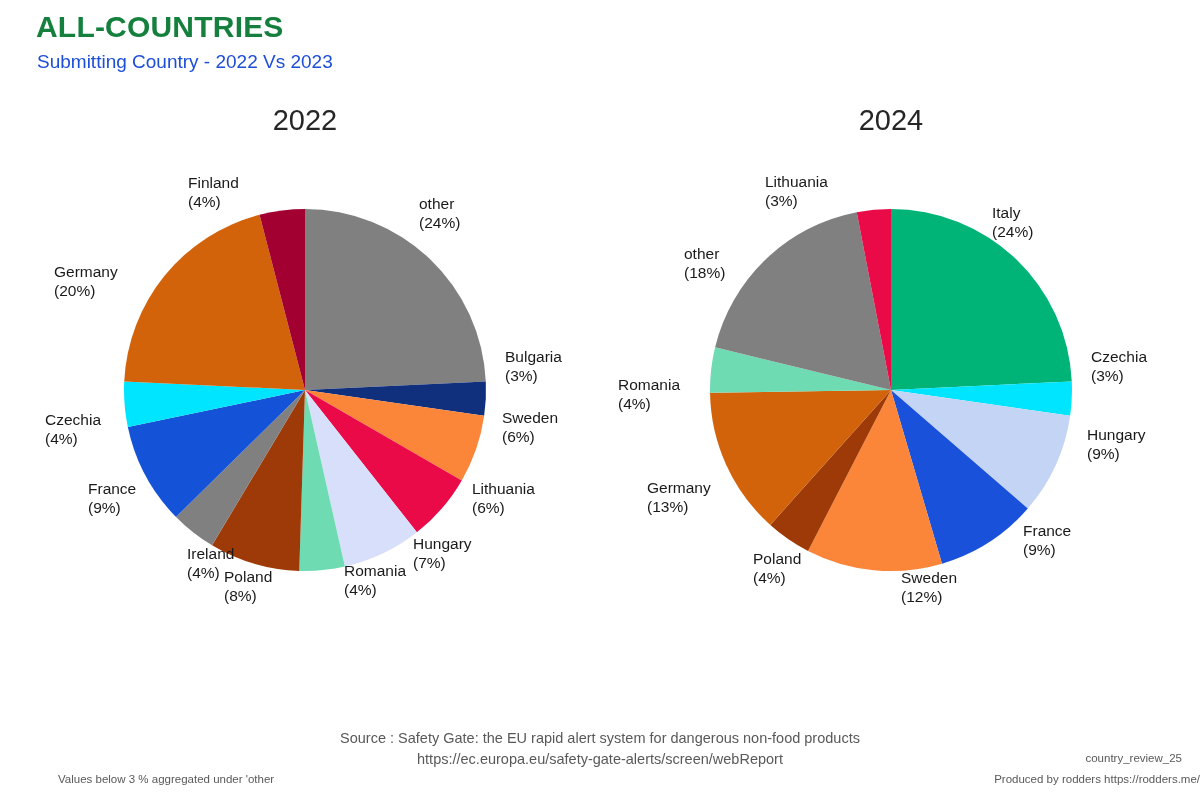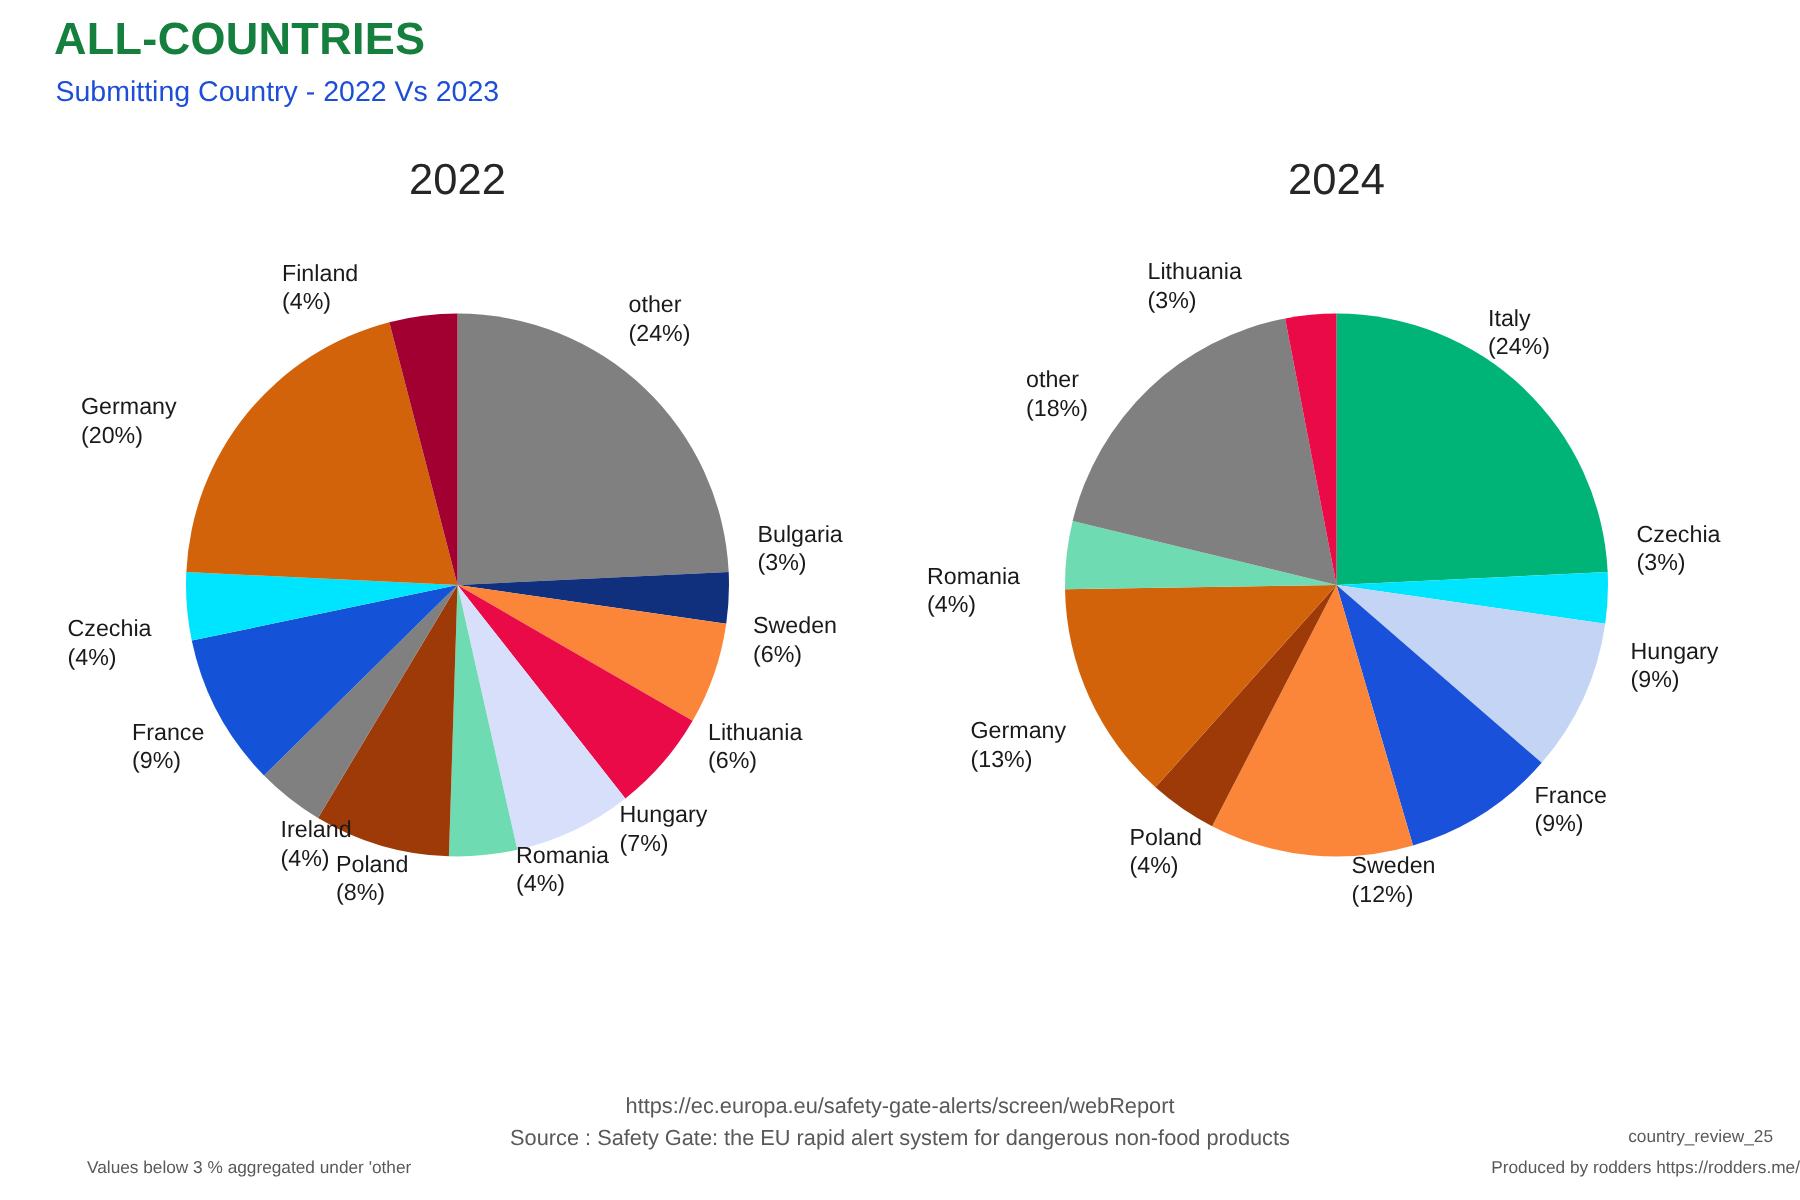--- a/index.html
+++ b/index.html
@@ -242,21 +242,21 @@
       <span class="lbl-name">other</span>
       <span class="lbl-pct">(18%)</span>
     </div>
     <div class="slice-label align-left" style="left: 765px; top: 172px;">
       <span class="lbl-name">Lithuania</span>
       <span class="lbl-pct">(3%)</span>
     </div>
   </div>
 
 <div id="source-note">
+  <span>Source : Safety Gate: the EU rapid alert system for dangerous non-food products</span>
   <span>https://ec.europa.eu/safety-gate-alerts/screen/webReport</span>
-  <span>Source : Safety Gate: the EU rapid alert system for dangerous non-food products</span>
 </div>
 
 <div id="footnote-left">Values below 3 % aggregated under 'other</div>
 
 <div id="footnote-center">Produced by rodders https://rodders.me/</div>
 
 <div id="footnote-right">country_review_25</div>
 
 </body></html>

